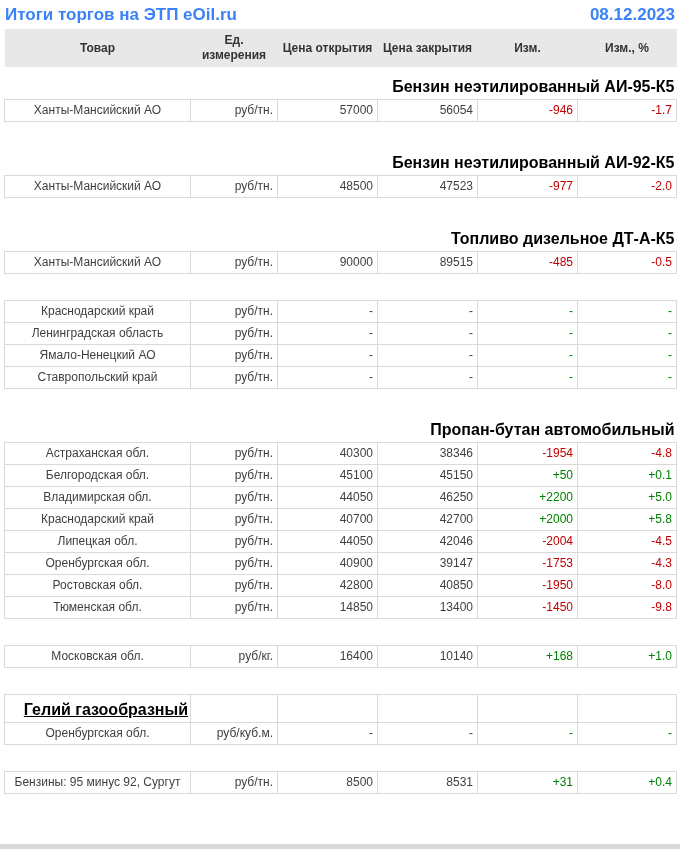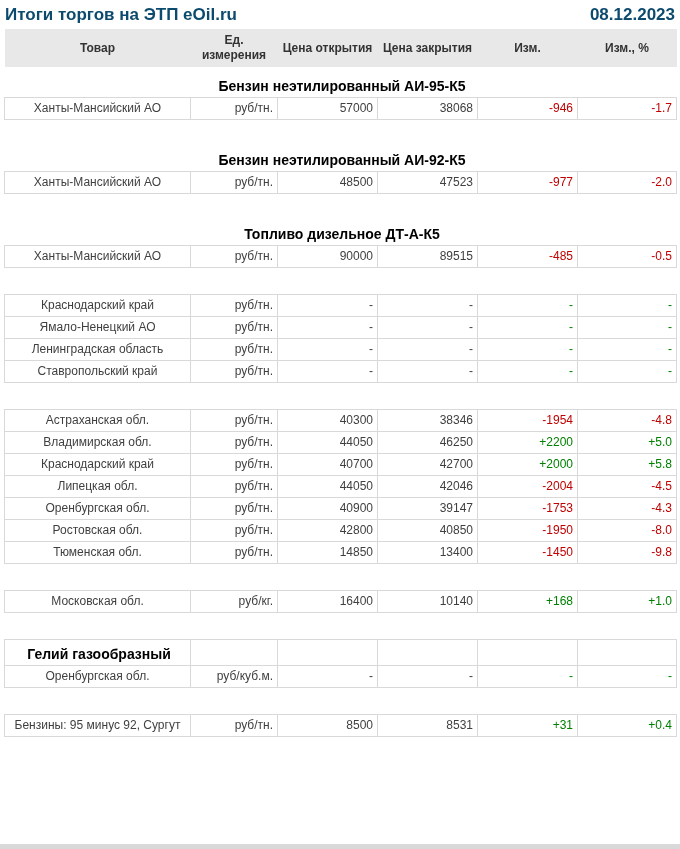--- a/index.html
+++ b/index.html
@@ -13,35 +13,35 @@
   html,body{margin:0;padding:0;}
   body{
     width:680px;height:849px;position:relative;background:#fff;
     font-family:"Liberation Sans","DejaVu Sans",sans-serif;
     -webkit-font-smoothing:antialiased;overflow:hidden;
   }
   .titlebar{
     display:flex;justify-content:space-between;align-items:baseline;
     padding:5px 5px 4px 5px;
   }
-  .page-title,.page-date{font-size:17px;font-weight:bold;color:#0c4a6e;white-space:nowrap;}
+  .page-title,.page-date{font-size:17px;font-weight:bold;color:#3b82f6;white-space:nowrap;}
   table.grid{
     border-collapse:collapse;table-layout:fixed;width:672px;margin:0 4px;
   }
   table.grid thead th{
     background:var(--header-bg);
     font-size:12px;font-weight:bold;color:#333;
     text-align:center;vertical-align:middle;
     height:34px;padding:2px 4px;line-height:1.25;border:none;
   }
   tr.sec-head td{
-    font-size:14px;font-weight:bold;color:#000;text-align:center;
+    font-size:16px;font-weight:bold;color:#000;text-align:right;
     padding:6px 2px 3px 5px;border:none;white-space:nowrap;overflow:visible;
   }
-  tr.sec-head.grid-head td{border:1px solid var(--border);}
+  tr.sec-head.grid-head td{border:1px solid var(--border);text-decoration:underline;}
   tr.data-row td{
     border:1px solid var(--border);
     font-size:12px;color:var(--text);
     padding:3px 4px;line-height:1.25;height:15px;vertical-align:middle;
     overflow:hidden;
   }
   td.c-prod{text-align:center;padding-left:5px;}
   td.c-unit{text-align:right;}
   td.c-num{text-align:right;padding-right:5px;}
   td.chg.pos{color:var(--positive);}
@@ -87,21 +87,21 @@
     </tbody>
 
   <tbody>
     <tr class="sec-head">
         <td colspan="6">Бензин неэтилированный АИ-95-К5</td>
       </tr>
     <tr class="data-row">
       <td class="c-prod">Ханты-Мансийский АО</td>
       <td class="c-unit">руб/тн.</td>
       <td class="c-num">57000</td>
-      <td class="c-num">38068</td>
+      <td class="c-num">56054</td>
       <td class="c-num chg neg">-946</td>
       <td class="c-num chg neg">-1.7</td>
     </tr>
   </tbody>
   <tbody class="spacer">
       <tr>
         <td colspan="6"></td>
       </tr>
     </tbody>
 
@@ -146,58 +146,69 @@
   <tbody>
     <tr class="data-row">
       <td class="c-prod">Краснодарский край</td>
       <td class="c-unit">руб/тн.</td>
       <td class="c-num">-</td>
       <td class="c-num">-</td>
       <td class="c-num chg pos">-</td>
       <td class="c-num chg pos">-</td>
     </tr>
     <tr class="data-row">
+      <td class="c-prod">Ленинградская область</td>
+      <td class="c-unit">руб/тн.</td>
+      <td class="c-num">-</td>
+      <td class="c-num">-</td>
+      <td class="c-num chg pos">-</td>
+      <td class="c-num chg pos">-</td>
+    </tr>
+    <tr class="data-row">
       <td class="c-prod">Ямало-Ненецкий АО</td>
       <td class="c-unit">руб/тн.</td>
       <td class="c-num">-</td>
       <td class="c-num">-</td>
       <td class="c-num chg pos">-</td>
       <td class="c-num chg pos">-</td>
     </tr>
     <tr class="data-row">
-      <td class="c-prod">Ленинградская область</td>
-      <td class="c-unit">руб/тн.</td>
-      <td class="c-num">-</td>
-      <td class="c-num">-</td>
-      <td class="c-num chg pos">-</td>
-      <td class="c-num chg pos">-</td>
-    </tr>
-    <tr class="data-row">
       <td class="c-prod">Ставропольский край</td>
       <td class="c-unit">руб/тн.</td>
       <td class="c-num">-</td>
       <td class="c-num">-</td>
       <td class="c-num chg pos">-</td>
       <td class="c-num chg pos">-</td>
     </tr>
   </tbody>
   <tbody class="spacer">
       <tr>
         <td colspan="6"></td>
       </tr>
     </tbody>
 
   <tbody>
+    <tr class="sec-head">
+        <td colspan="6">Пропан-бутан автомобильный</td>
+      </tr>
     <tr class="data-row">
       <td class="c-prod">Астраханская обл.</td>
       <td class="c-unit">руб/тн.</td>
       <td class="c-num">40300</td>
       <td class="c-num">38346</td>
       <td class="c-num chg neg">-1954</td>
       <td class="c-num chg neg">-4.8</td>
+    </tr>
+    <tr class="data-row">
+      <td class="c-prod">Белгородская обл.</td>
+      <td class="c-unit">руб/тн.</td>
+      <td class="c-num">45100</td>
+      <td class="c-num">45150</td>
+      <td class="c-num chg pos">+50</td>
+      <td class="c-num chg pos">+0.1</td>
     </tr>
     <tr class="data-row">
       <td class="c-prod">Владимирская обл.</td>
       <td class="c-unit">руб/тн.</td>
       <td class="c-num">44050</td>
       <td class="c-num">46250</td>
       <td class="c-num chg pos">+2200</td>
       <td class="c-num chg pos">+5.0</td>
     </tr>
     <tr class="data-row">

